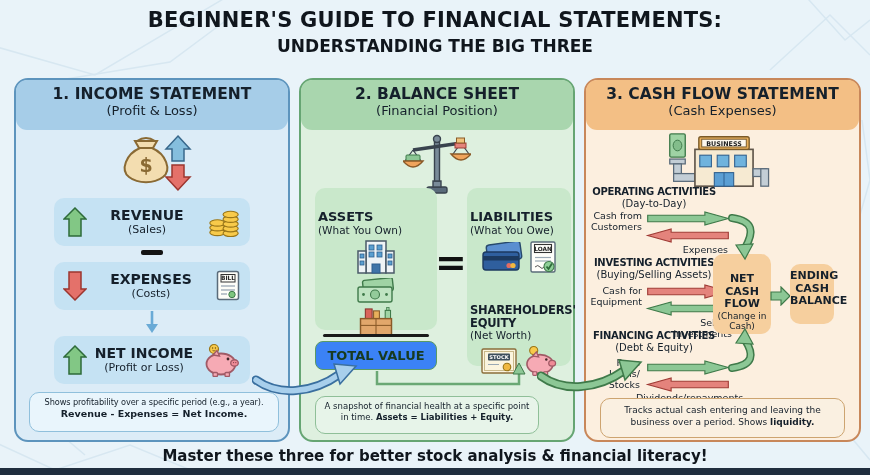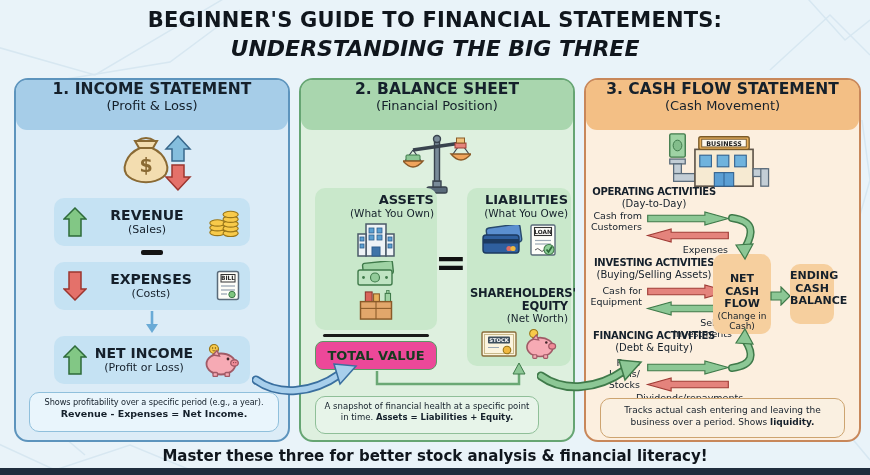--- a/index.html
+++ b/index.html
@@ -6,29 +6,29 @@
   .canvas{
     position:relative;width:870px;height:475px;overflow:hidden;
     background:#e9f3f9;font-family:"DejaVu Sans","Liberation Sans",sans-serif;
     color:#15202b;
   }
   .bg-decor{position:absolute;inset:0;z-index:0;}
   
   .title1{position:absolute;top:8px;left:0;width:100%;text-align:center;
     font-size:21px;font-weight:800;letter-spacing:.2px;color:#10161d;z-index:2;}
   .title2{position:absolute;top:36px;left:0;width:100%;text-align:center;
-    font-size:22px;font-weight:800;color:#10161d;z-index:2;font-style:italic;}
+    font-size:17px;font-weight:800;color:#10161d;z-index:2;}
   
   .panel{position:absolute;top:78px;height:364px;border-radius:14px;
     border:2px solid;box-sizing:border-box;z-index:1;}
   .p1{left:14px;width:276px;background:#dcecf7;border-color:#5d94bd;}
   .p2{left:299px;width:276px;background:#def0df;border-color:#66a573;}
   .p3{left:584px;width:277px;background:#fcefdf;border-color:#c8875a;}
   .phead{position:absolute;top:0;left:0;right:0;height:50px;border-radius:11px;
-    text-align:center;box-sizing:border-box;}
+    text-align:center;padding-top:5px;box-sizing:border-box;}
   .p1 .phead{background:#a6cde8;}
   .p2 .phead{background:#a9d6ae;}
   .p3 .phead{background:#f3bf85;}
   .ptitle{font-size:15.5px;font-weight:800;line-height:1.25;}
   .psub{font-size:13px;line-height:1.1;}
   
   .bag-icon{position:absolute;left:92px;top:54px;}
   .row1{position:absolute;left:38px;width:196px;height:48px;background:#c5e2f3;
     border-radius:10px;display:flex;align-items:center;justify-content:space-between;
     padding:0 9px;box-sizing:border-box;}
@@ -39,34 +39,34 @@
   .minus-bar{position:absolute;left:125px;top:170px;width:22px;height:5px;
     background:#141414;border-radius:2px;}
   .dn-arrow{position:absolute;left:128px;top:230px;}
   .note{position:absolute;border-radius:10px;text-align:center;box-sizing:border-box;}
   .note-p1{left:13px;top:312px;width:250px;height:40px;background:#e9f5fc;
     border:1.5px solid #90c0dc;padding:4px 2px;}
   .note-p1 .l1{font-size:8.2px;letter-spacing:-.1px;}
   .note-p1 .l2{font-size:9.5px;font-weight:800;margin-top:1px;}
   
   .scale-icon{position:absolute;left:102px;top:50px;}
-  .gbox{position:absolute;background:#c9e8cb;border-radius:10px;text-align:right;
-    box-sizing:border-box;padding:5px 3px;}
+  .gbox{position:absolute;background:#c9e8cb;border-radius:10px;text-align:left;
+    box-sizing:border-box;padding:22px 3px;}
   .assets-box{left:14px;top:108px;width:122px;height:142px;}
   .liab-box{left:166px;top:108px;width:104px;height:112px;}
   .equity-box{left:166px;top:202px;width:104px;height:84px;}
   .gbox .g-label{font-size:13px;font-weight:800;line-height:1.1;}
   .equity-box .g-label{font-size:11.5px;letter-spacing:-.2px;}
   .gbox .g-sub{font-size:10.5px;line-height:1.15;}
   .stack{display:flex;flex-direction:column;align-items:center;gap:3px;margin-top:3px;}
   .irow{display:flex;align-items:center;justify-content:center;gap:4px;margin-top:4px;}
   .divider{position:absolute;left:22px;top:254px;width:106px;height:3px;
     background:#1a1a1a;border-radius:2px;}
   .total-btn{position:absolute;left:14px;top:261px;width:122px;height:29px;
-    background:#ec4899;border:1px solid #5a9a64;border-radius:8px;
+    background:#3b82f6;border:1px solid #5a9a64;border-radius:8px;
     font-size:13px;font-weight:800;color:#173a20;text-align:center;line-height:27px;
     box-sizing:border-box;}
   .equals{position:absolute;left:134px;top:160px;font-size:38px;font-weight:900;color:#111;}
   .note-p2{left:14px;top:316px;width:224px;height:38px;background:#e7f4e9;
     border:1.5px solid #8fbf98;padding:4px 5px;font-size:8.5px;line-height:1.35;}
   .note-bold{font-weight:800;}
   .conn-svg{position:absolute;left:0;top:0;pointer-events:none;}
   
   .biz-icon{position:absolute;left:80px;top:50px;}
   .cf-title{position:absolute;left:2px;width:132px;text-align:center;
@@ -336,21 +336,21 @@
 
     <div class="note note-p2">
       <span>A snapshot of financial health at a specific point in time.</span>
       <span class="note-bold">Assets = Liabilities + Equity.</span>
     </div>
   </div>
 
   <div class="panel p3">
     <div class="phead">
       <div class="ptitle">3. CASH FLOW STATEMENT</div>
-      <div class="psub">(Cash Movement)</div>
+      <div class="psub">(Cash Expenses)</div>
     </div>
 
     <svg class="biz-icon" width="116" height="62" viewBox="0 0 116 64">
       <rect x="2" y="4" width="16" height="24" rx="1.5" fill="#9fd3a4" stroke="#3f7a4a" stroke-width="1.4"></rect>
       <ellipse cx="10" cy="16" rx="4.5" ry="5.5" fill="#83bd8b" stroke="#3f7a4a" stroke-width="1"></ellipse>
       <rect x="2" y="30" width="16" height="5" fill="#c3ced6" stroke="#5a6b7a" stroke-width="1.3"></rect>
       <rect x="6" y="35" width="8" height="10" fill="#c3ced6" stroke="#5a6b7a" stroke-width="1.3"></rect>
       <rect x="6" y="45" width="22" height="8" fill="#c3ced6" stroke="#5a6b7a" stroke-width="1.3"></rect>
       <rect x="28" y="20" width="60" height="38" fill="#f6ead2" stroke="#5f554a" stroke-width="1.7"></rect>
       <rect x="32" y="7" width="52" height="13" rx="2" fill="#e8b05c" stroke="#7a5a28" stroke-width="1.4"></rect>

